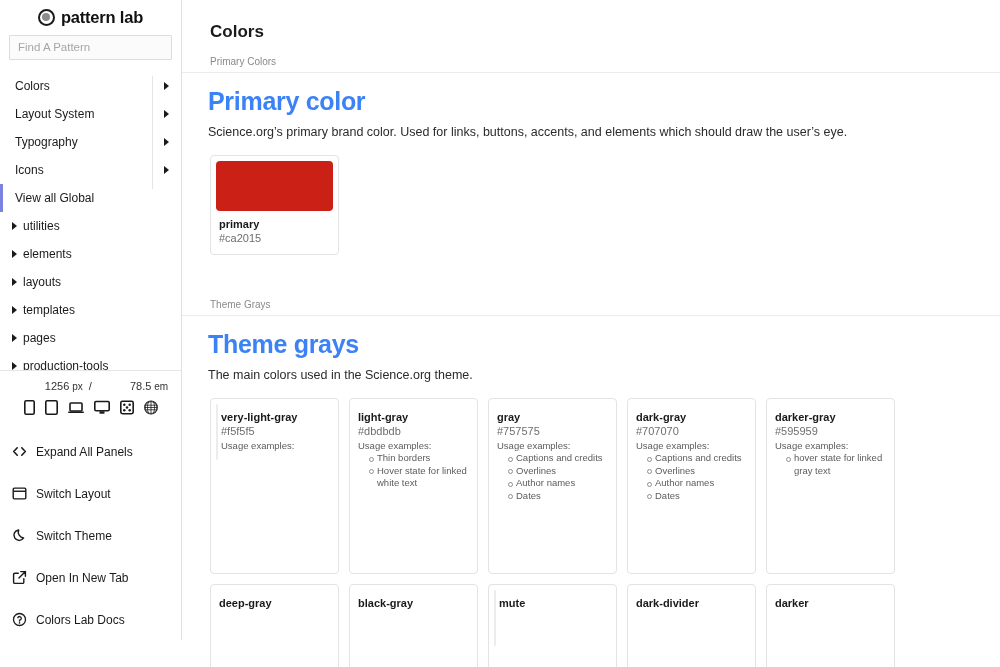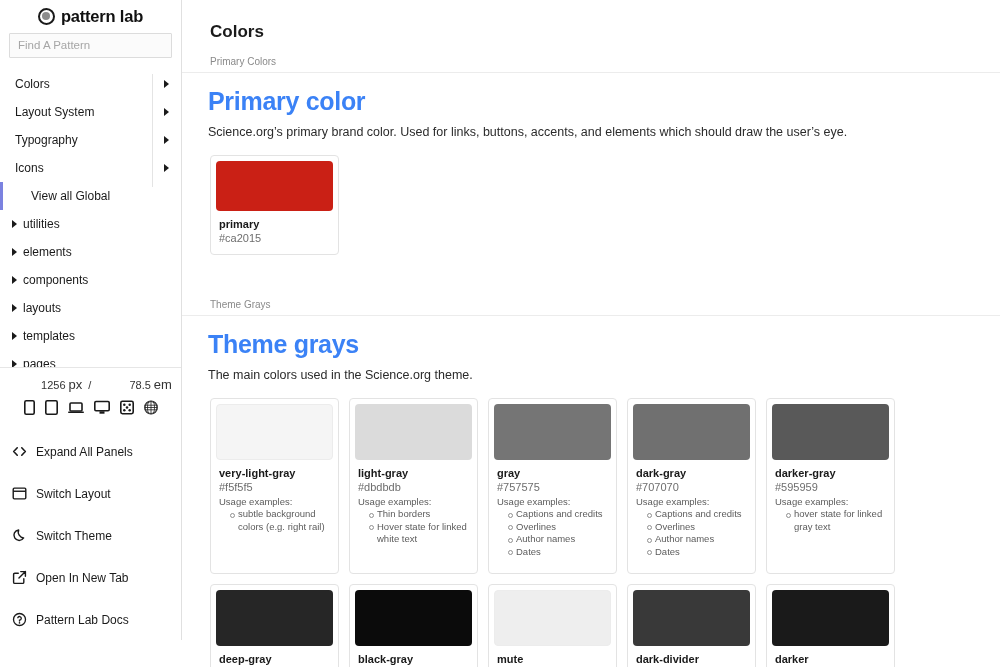--- a/index.html
+++ b/index.html
@@ -92,21 +92,21 @@
     width: 1px; background: #e4e4e4;
   }
   .nav-item {
     display: flex; align-items: center; justify-content: space-between;
     font-size: 12px; color: #1a1a1a;
     padding: 7px 12px 7px 15px;
     cursor: pointer;
     position: relative;
   }
   .nav-item .caret.right { border-left-color: #1a1a1a; }
-  .nav-item.active { border-left: 3px solid var(--accent, #7b82e0); padding-left: 28px; }
+  .nav-item.active { border-left: 3px solid var(--accent, #7b82e0); padding-left: 12px; }
 
   .nav-top-item {
     font-size: 12px; color: #1a1a1a;
     padding: 7px 0 7px 12px;
     display: flex; align-items: center; gap: 6px;
     cursor: pointer;
   }
   .nav-all {
     font-size: 12px; color: #1a1a1a;
     padding: 7px 0 7px 19px;
@@ -118,21 +118,21 @@
     border-top: 1px solid #e6e6e6;
     padding: 9px 0 6px 0;
     flex: none;
   }
   .size-row {
     display: flex; align-items: baseline; justify-content: center;
     gap: 3px; font-size: 11px; color: #333;
     padding-bottom: 8px;
   }
   .size-num { font-weight: normal; margin-left: 32px; }
-  .size-unit { font-size: 13px; }
+  .size-unit { font-size: 10px; }
   .size-sep { color: #333; padding: 0 3px; }
 
   .device-row {
     display: flex; align-items: center; justify-content: center;
     gap: 10px; padding-bottom: 9px;
   }
   .dev-icon { cursor: pointer; display: block; }
 
   .menu-item {
     display: flex; align-items: center; gap: 9px;
@@ -176,21 +176,21 @@
     gap: 10px;
     padding: 16px 0 0 188px;
     margin-left: -160px;
   }
   .swatch-card {
     width: 129px;
     border: 1px solid #e3e3e3;
     border-radius: 4px;
     background: #fff;
     padding: 5px 5px 6px 5px;
-    display: flex; flex-direction: column;
+    display: flex; flex-direction: row;
   }
   .swatch-card.tall { min-height: 176px; }
   .swatch-chip {
     height: 56px;
     border-radius: 4px;
     flex: none;
   }
   .swatch-chip.bordered { border: 1px solid #ececec; }
   .swatch-body { padding: 7px 3px 0 3px; }
   .swatch-name {
@@ -270,24 +270,20 @@
       <div class="nav-top-item">
         <span class="caret right"></span>
         <span>utilities</span>
       </div>
       <div class="nav-top-item">
         <span class="caret right"></span>
         <span>elements</span>
       </div>
       <div class="nav-top-item">
         <span class="caret right"></span>
-        <span>components</span>
-      </div>
-      <div class="nav-top-item">
-        <span class="caret right"></span>
         <span>layouts</span>
       </div>
       <div class="nav-top-item">
         <span class="caret right"></span>
         <span>templates</span>
       </div>
       <div class="nav-top-item">
         <span class="caret right"></span>
         <span>pages</span>
       </div>
@@ -365,21 +361,21 @@
           <path d="M9.3 1.7 H14.3 V6.7 M14.3 1.7 L7.4 8.6" fill="none" stroke="#1a1a1a" stroke-width="1.5" stroke-linecap="round" stroke-linejoin="round"></path>
         </svg>
         <span>Open In New Tab</span>
       </div>
       <div class="menu-item">
         <svg class="menu-icon" viewBox="0 0 16 16">
           <circle cx="8" cy="8" r="6.4" fill="none" stroke="#1a1a1a" stroke-width="1.4"></circle>
           <path d="M6.2 6.1 A1.9 1.9 0 1 1 8 8.6 V9.6" fill="none" stroke="#1a1a1a" stroke-width="1.4" stroke-linecap="round"></path>
           <circle cx="8" cy="11.6" r="0.85" fill="#1a1a1a"></circle>
         </svg>
-        <span>Pattern Lab Docs</span>
+        <span>Colors Lab Docs</span>
       </div>
     </div>
   </aside>
 
   <main class="main">
 
     <div class="page-title">Colors</div>
 
     <div class="section-eyebrow">Primary Colors</div>
     <div class="section-head">
@@ -401,23 +397,20 @@
       <div class="section-title">Theme grays</div>
       <div class="section-desc">The main colors used in the Science.org theme.</div>
     </div>
     <div class="card-grid" id="gray-grid">
         <div class="swatch-card tall">
           <div class="swatch-chip bordered" style="background: rgb(245, 245, 245);"></div>
           <div class="swatch-body">
             <div class="swatch-name">very-light-gray</div>
             <div class="swatch-hex">#f5f5f5</div>
             <div class="swatch-usage-label">Usage examples:</div>
-            <ul class="swatch-usage">
-              <li>subtle background colors (e.g. right rail)</li>
-            </ul>
           </div>
         </div>
         <div class="swatch-card tall">
           <div class="swatch-chip" style="background: rgb(219, 219, 219);"></div>
           <div class="swatch-body">
             <div class="swatch-name">light-gray</div>
             <div class="swatch-hex">#dbdbdb</div>
             <div class="swatch-usage-label">Usage examples:</div>
             <ul class="swatch-usage">
               <li>Thin borders</li>

